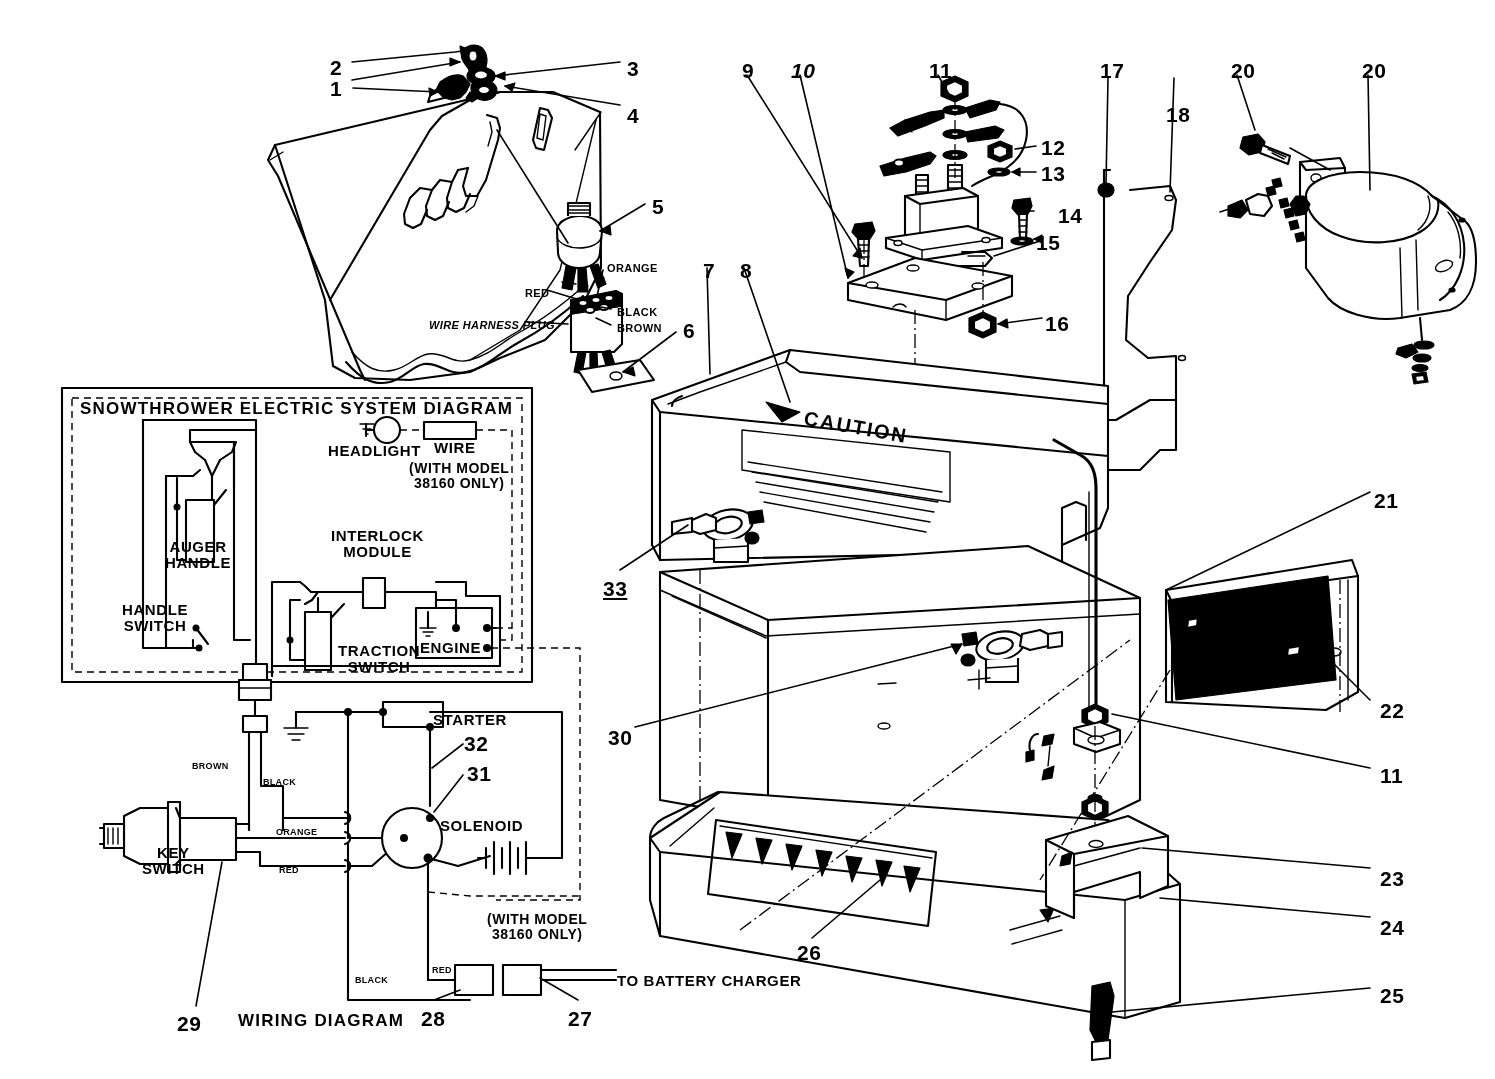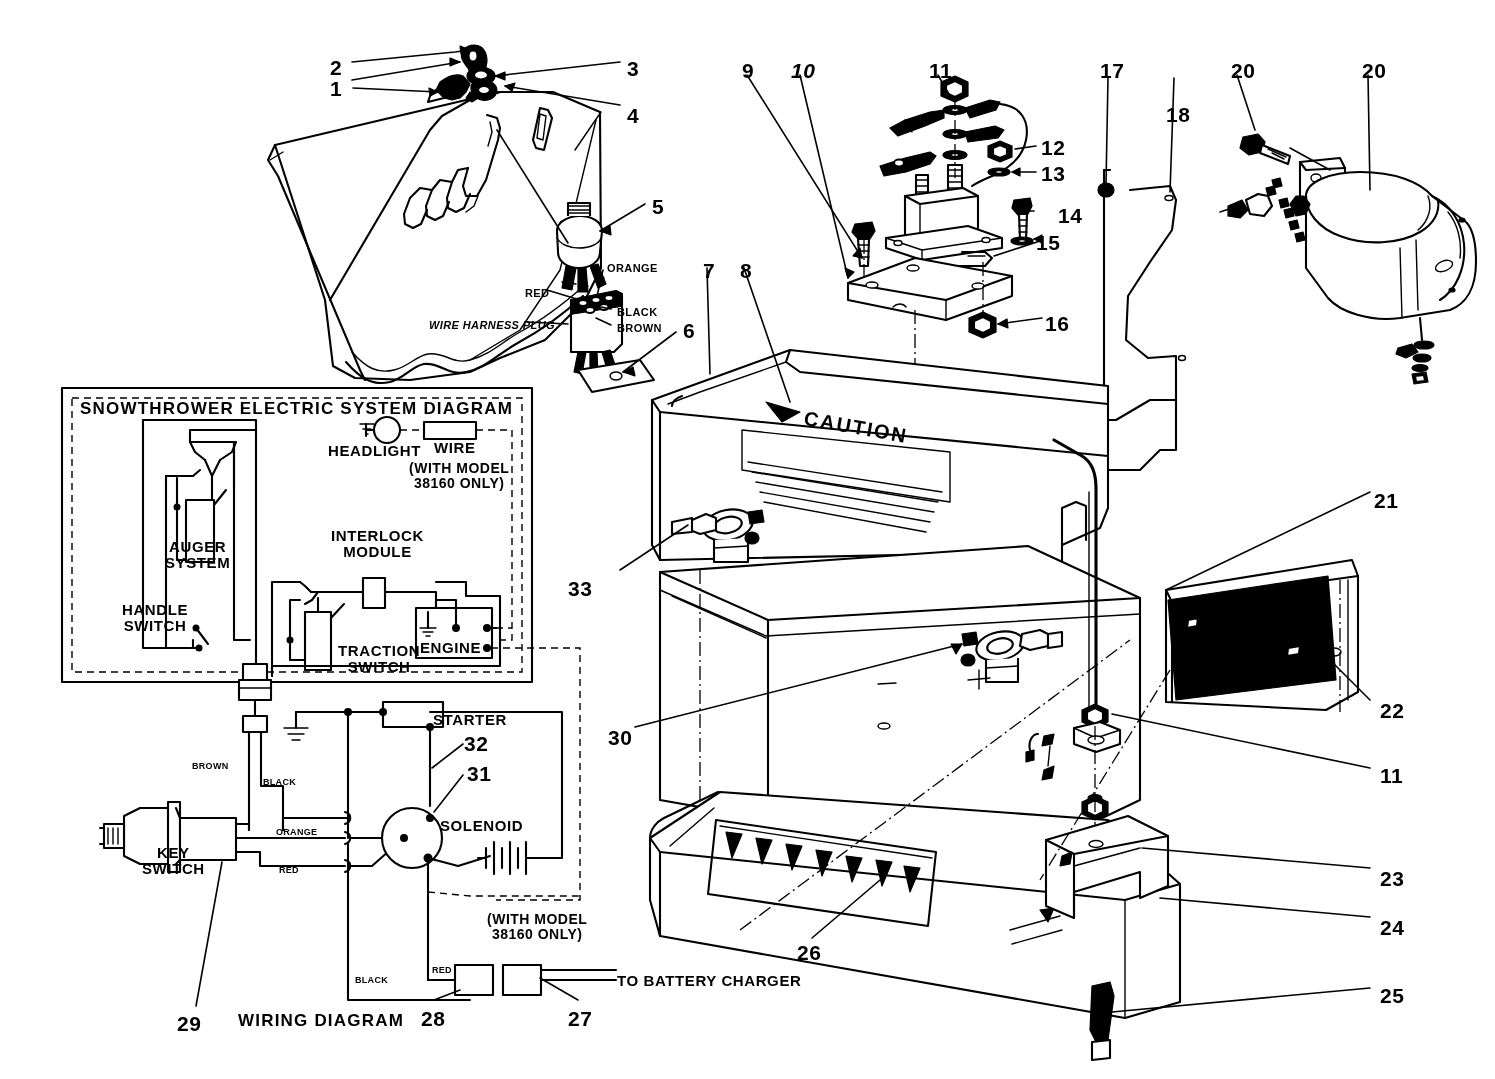--- a/index.html
+++ b/index.html
@@ -634,28 +634,28 @@
       <div class="callout" style="left: 1380px; top: 868px;">23</div>
       <div class="callout" style="left: 1380px; top: 917px;">24</div>
       <div class="callout" style="left: 1380px; top: 985px;">25</div>
       <div class="callout" style="left: 797px; top: 942px;">26</div>
       <div class="callout" style="left: 568px; top: 1008px;">27</div>
       <div class="callout" style="left: 421px; top: 1008px;">28</div>
       <div class="callout" style="left: 177px; top: 1013px;">29</div>
       <div class="callout" style="left: 608px; top: 727px;">30</div>
       <div class="callout" style="left: 467px; top: 763px;">31</div>
       <div class="callout" style="left: 464px; top: 733px;">32</div>
-      <div class="callout" style="left: 568px; top: 578px;">33</div>
+      <div class="callout" style="left: 603px; top: 578px; text-decoration: underline;">33</div>
       <div class="lbl sz-title left" style="left: 80px; top: 400px;">SNOWTHROWER ELECTRIC SYSTEM DIAGRAM</div>
       <div class="lbl sz-big" style="left: 328px; top: 443px;">HEADLIGHT</div>
       <div class="lbl sz-big" style="left: 434px; top: 440px;">WIRE</div>
       <div class="lbl sz-mid" style="left: 409px; top: 461px;">(WITH MODEL
 38160 ONLY)</div>
       <div class="lbl sz-big" style="left: 165px; top: 539px;">AUGER
-SYSTEM</div>
+HANDLE</div>
       <div class="lbl sz-big" style="left: 122px; top: 602px;">HANDLE
 SWITCH</div>
       <div class="lbl sz-big" style="left: 331px; top: 528px;">INTERLOCK
 MODULE</div>
       <div class="lbl sz-big" style="left: 338px; top: 643px;">TRACTION
 SWITCH</div>
       <div class="lbl sz-big" style="left: 420px; top: 640px;">ENGINE</div>
       <div class="lbl sz-title left" style="left: 238px; top: 1012px;">WIRING DIAGRAM</div>
       <div class="lbl sz-big" style="left: 433px; top: 712px;">STARTER</div>
       <div class="lbl sz-big" style="left: 440px; top: 818px;">SOLENOID</div>

